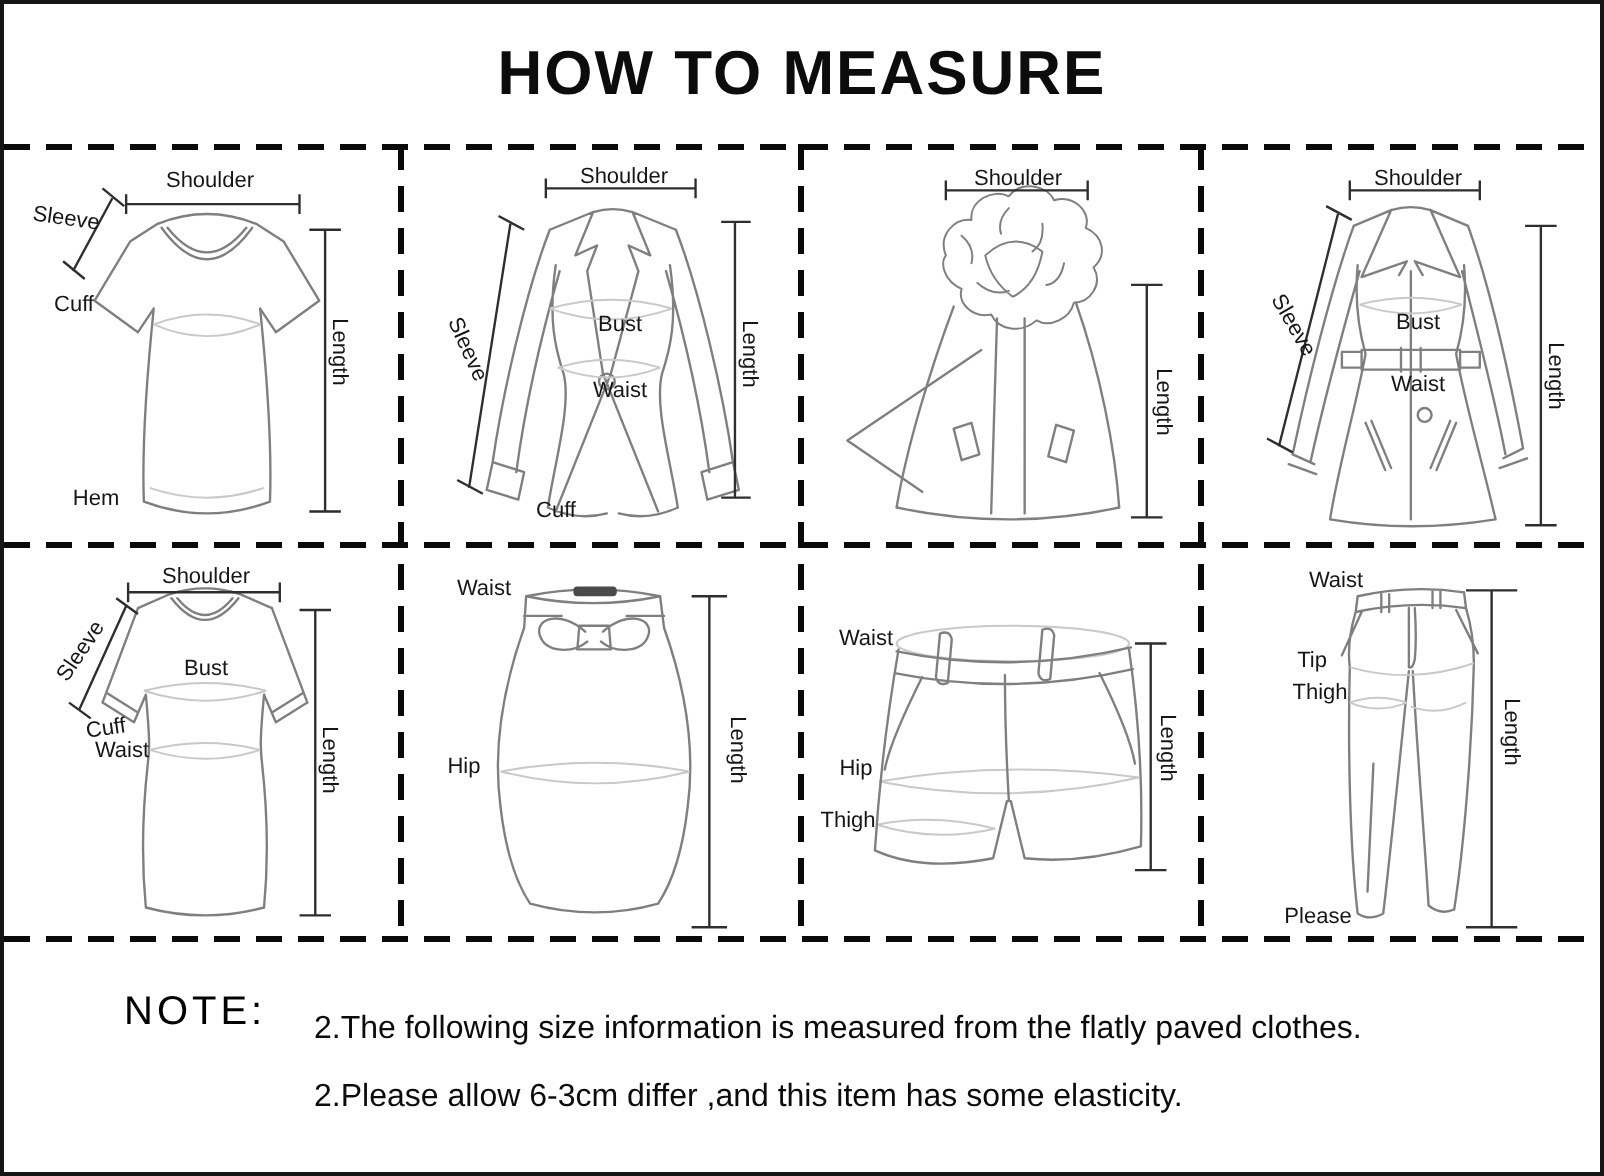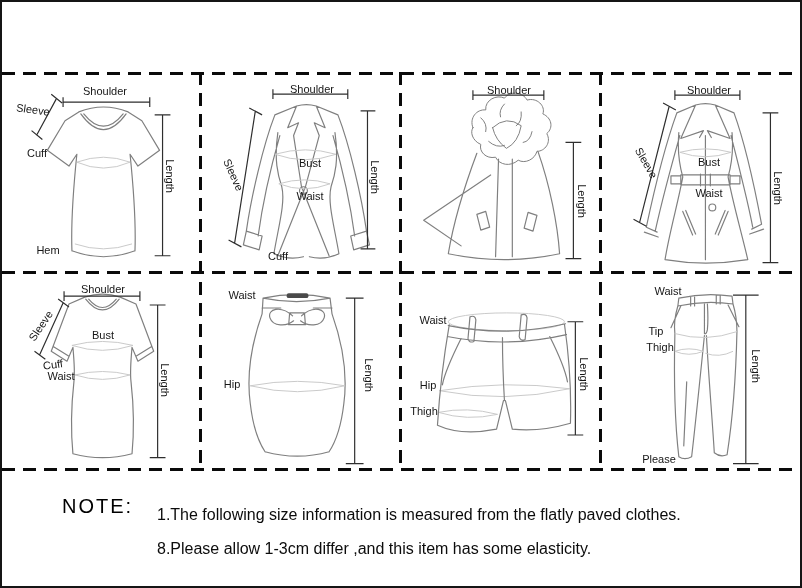--- a/index.html
+++ b/index.html
@@ -30,20 +30,21 @@
   }
   .note{position:absolute;left:0;right:0;top:471px;bottom:0;}
   .note-heading{position:absolute;left:60px;top:22px;font-size:20px;letter-spacing:2px;color:#000000;}
   .note-line{position:absolute;left:155px;font-size:16px;color:#0c0c0c;white-space:nowrap;}
 </style>
 </head>
 <body>
 
 <div class="frame">
 
+  <div class="title">HOW TO MEASURE</div>
 
   <div class="hdash" style="top:70px"></div>
   <div class="hdash" style="top:269px"></div>
   <div class="hdash" style="top:466px"></div>
   <div class="vdash" style="left:197px"></div>
   <div class="vdash" style="left:397px"></div>
   <div class="vdash" style="left:597px"></div>
 
   <section class="panel" style="left:0;top:73px">
     <svg viewBox="0 0 200 195">
@@ -144,17 +145,17 @@
     </svg>
     <span class="lbl" style="left:66px;top:17px">Waist</span>
     <span class="lbl" style="left:54px;top:57px">Tip</span>
     <span class="lbl" style="left:58px;top:73px">Thigh</span>
     <span class="lbl" style="left:57px;top:185px">Please</span>
     <span class="lbl" style="left:153px;top:92px;transform:translate(-50%,-50%) rotate(90deg)">Length</span>
   </section>
 
   <div class="note">
     <span class="note-heading">NOTE:</span>
-    <span class="note-line" style="top:33px">1.The following size information is measured from the flatly paved clothes.</span>
-    <span class="note-line" style="top:67px">8.Please allow 1-3cm differ ,and this item has some elasticity.</span>
+    <span class="note-line" style="top:33px">2.The following size information is measured from the flatly paved clothes.</span>
+    <span class="note-line" style="top:67px">2.Please allow 6-3cm differ ,and this item has some elasticity.</span>
   </div>
 
 </div>
 
 </body></html>

